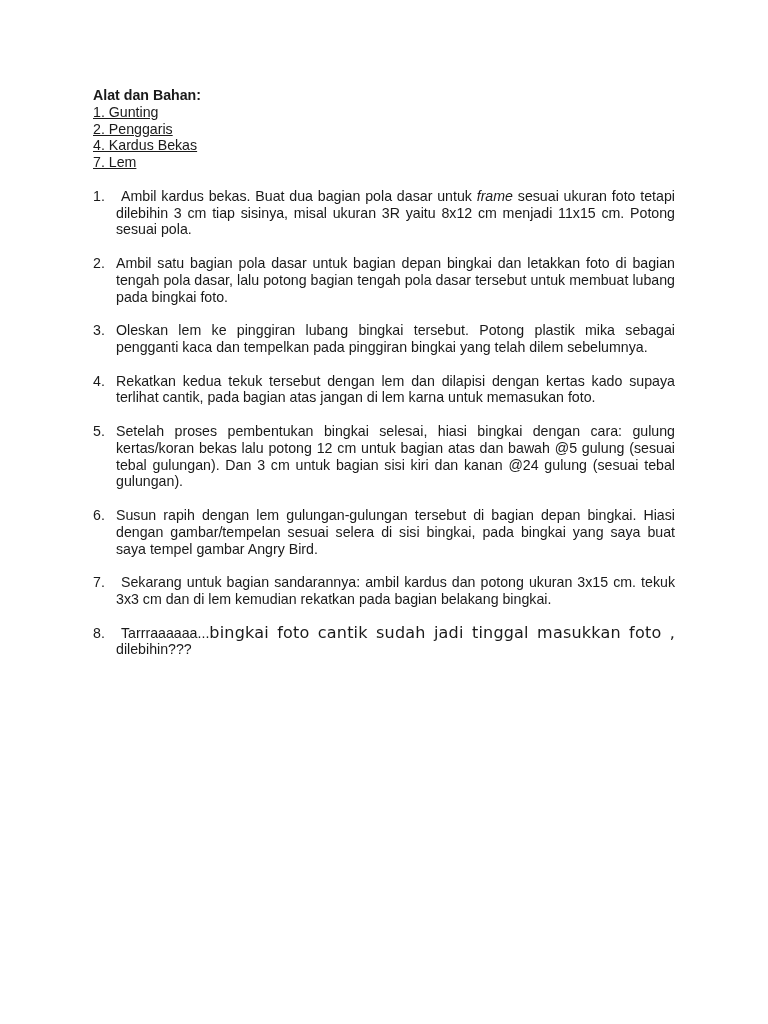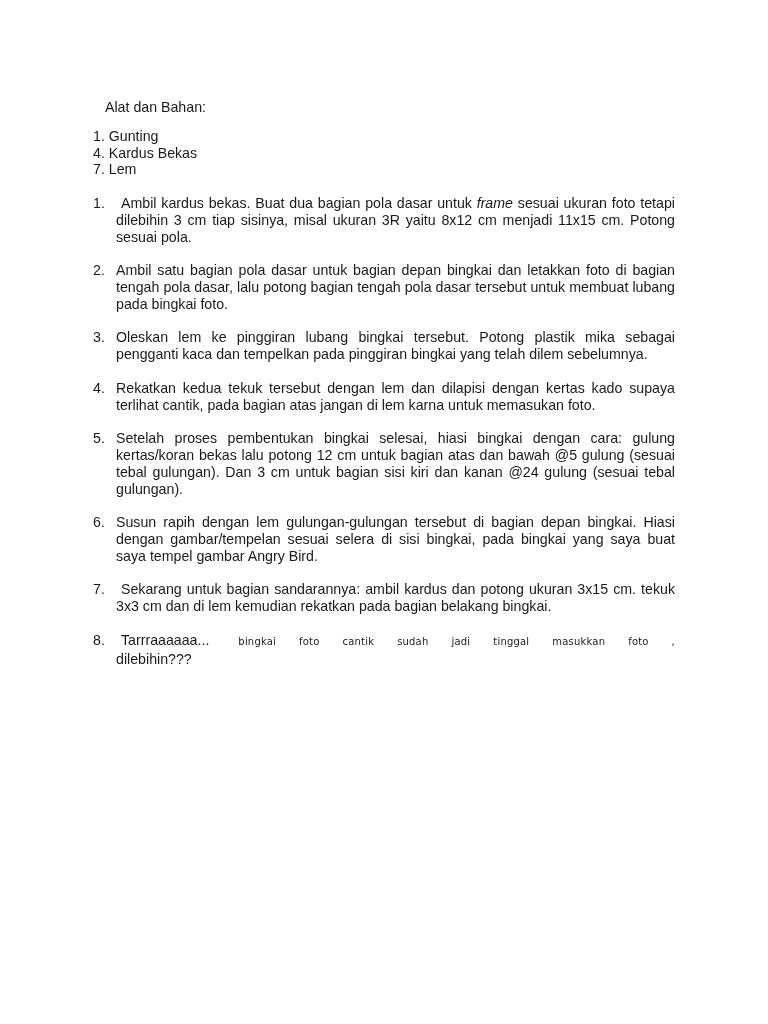--- a/index.html
+++ b/index.html
@@ -16,47 +16,48 @@
     color: #1a1a1a;
   }
   .page {
     position: absolute;
     left: 93px;
     top: 87px;
     width: 582px;
     font-size: 14.2px;
     line-height: 16.8px;
   }
-  .heading { margin: 12px; }
+  .heading { margin: 0; font-weight: bold; }
   .tools { margin: 0 0 16.8px 0; padding: 0; list-style: none; }
-  .tools li { margin: 0; }
+  .tools li { margin: 0; text-decoration: underline; }
   .steps { margin: 0; padding: 0; list-style: none; }
   .step {
     position: relative;
     padding-left: 23px;
     margin: 0 0 16.8px 0;
     text-align: justify;
   }
   .step .num {
     position: absolute;
     left: 0;
     top: 0;
   }
   .step .lead { display: inline-block; width: 5px; }
   .step.last .text { text-align: justify; text-align-last: justify; }
-  .step.last .small { font-family: "DejaVu Sans", sans-serif; font-size: 10px; letter-spacing: 0.2px; margin-left: 29px; }
+  .step.last .small { font-family: "DejaVu Sans", sans-serif; font-size: 16px; letter-spacing: 0.2px; }
   em { }
 </style>
 </head>
 <body>
 
 <div class="page">
   <p class="heading">Alat dan Bahan:</p>
   <ul class="tools">
     <li>1. Gunting</li>
+    <li>2. Penggaris</li>
     <li>4. Kardus Bekas</li>
     <li>7. Lem</li>
   </ul>
 
   <ol class="steps">
     <li class="step">
       <span class="num">1.</span>
       <span class="text"><span class="lead"></span><span>Ambil kardus bekas. Buat dua bagian pola dasar untuk </span><em>frame</em><span> sesuai ukuran foto tetapi dilebihin 3 cm tiap sisinya, misal ukuran 3R yaitu 8x12 cm menjadi 11x15 cm. Potong sesuai pola.</span></span>
     </li>
     <li class="step">

